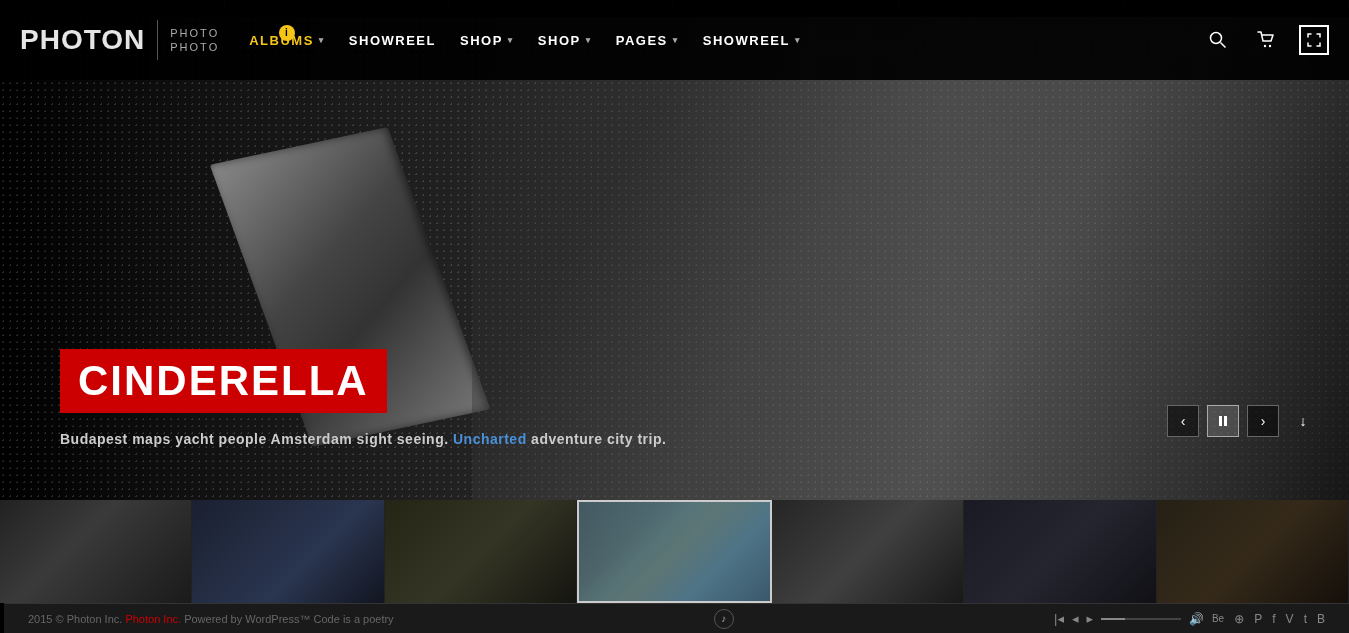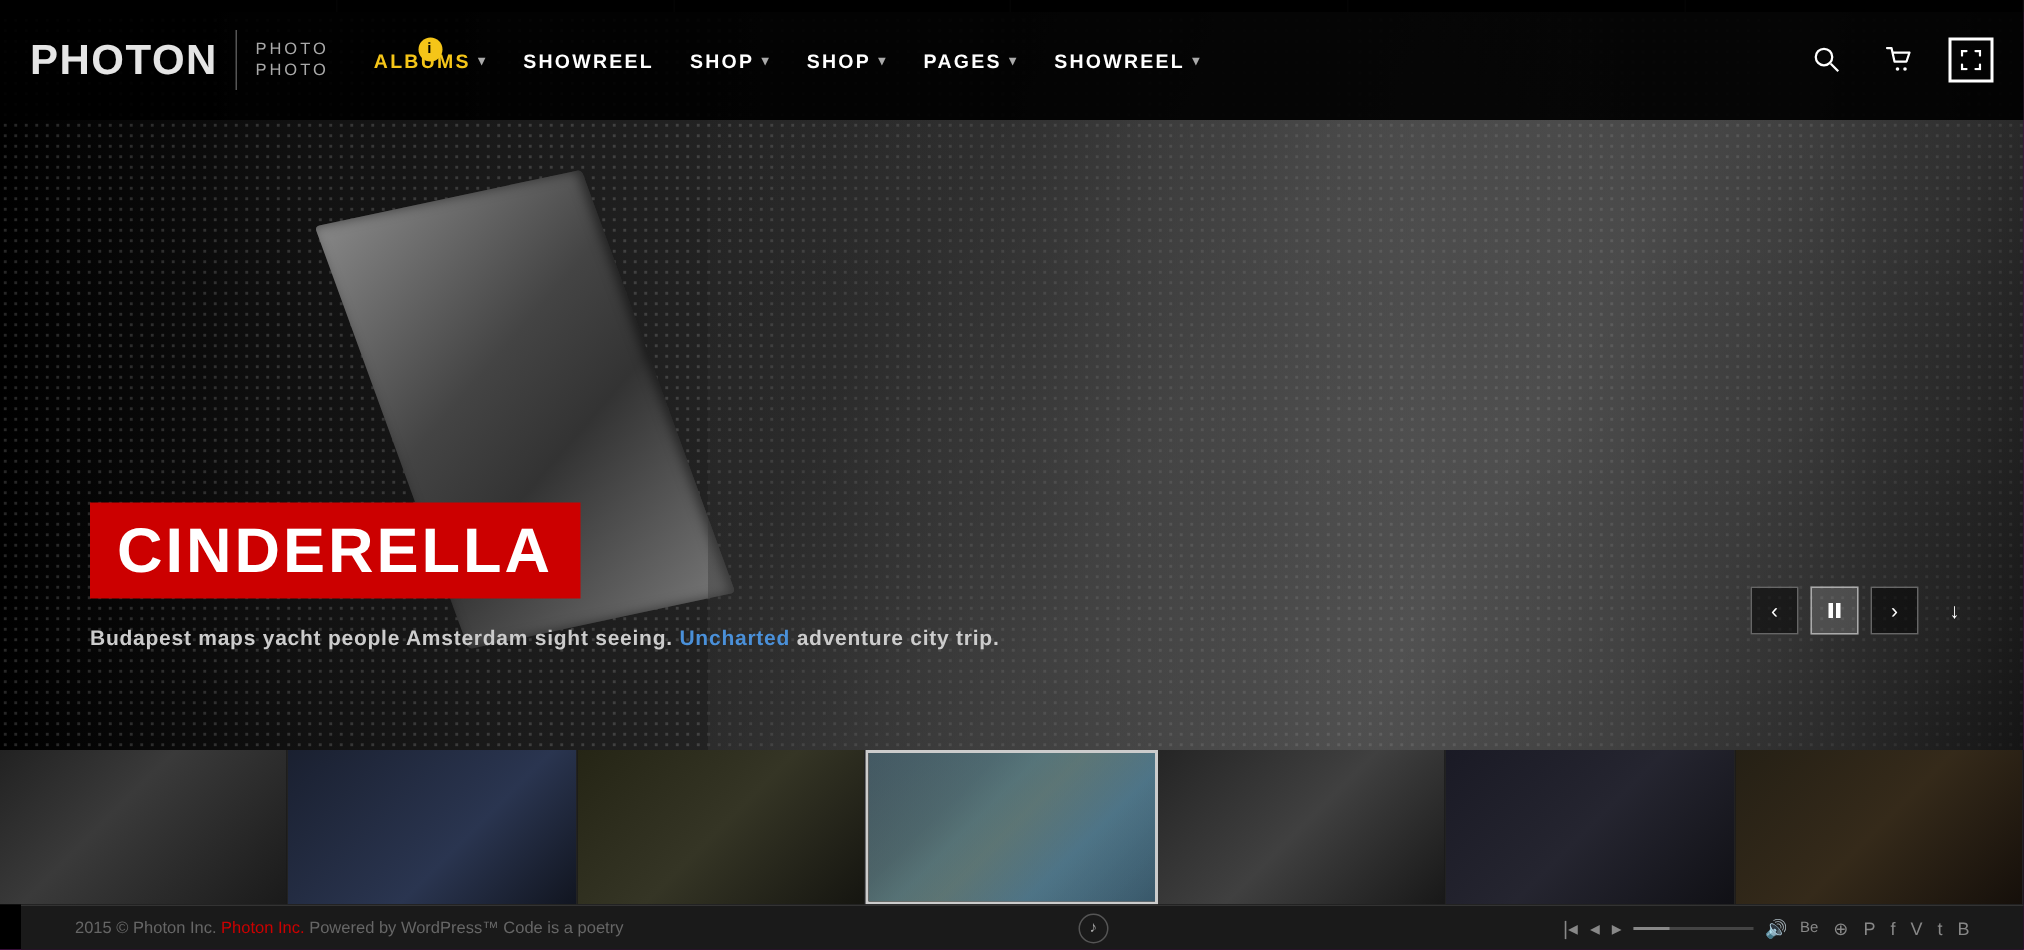--- a/index.html
+++ b/index.html
@@ -96,21 +96,21 @@
       height: 16px;
       border-radius: 50%;
       display: flex;
       align-items: center;
       justify-content: center;
     }
 
     
     .hero {
       position: absolute;
-      top: 3px; left: 0; right: 0;
+      top: 17px; left: 0; right: 0;
       height: 530px;
       background: #701a75;
       overflow: hidden;
     }
     .hero-bg {
       width: 100%;
       height: 100%;
       background: 
         radial-gradient(ellipse at 70% 40%, #3a3a3a 0%, #111 60%, #000 100%);
       position: relative;
@@ -237,28 +237,28 @@
       content: '';
       position: absolute;
       top: 0; left: 0; right: 0; bottom: 0;
       background: linear-gradient(135deg, rgba(60,100,120,0.3) 0%, rgba(80,140,160,0.5) 40%, rgba(40,80,100,0.3) 100%);
     }
 
     
     .footer {
       position: absolute;
       bottom: 0;
-      left: 14px;
+      left: 4px;
       right: 0;
       height: 30px;
       background: #1a1a1a;
       display: flex;
       align-items: center;
       justify-content: space-between;
-      padding: 0 36px;
+      padding: 0 24px;
       z-index: 200;
       border-top: 1px solid #333;
     }
     .footer-left {
       font-size: 11px;
       color: #666;
     }
     .footer-left a {
       color: #cc0000;
       text-decoration: none;

